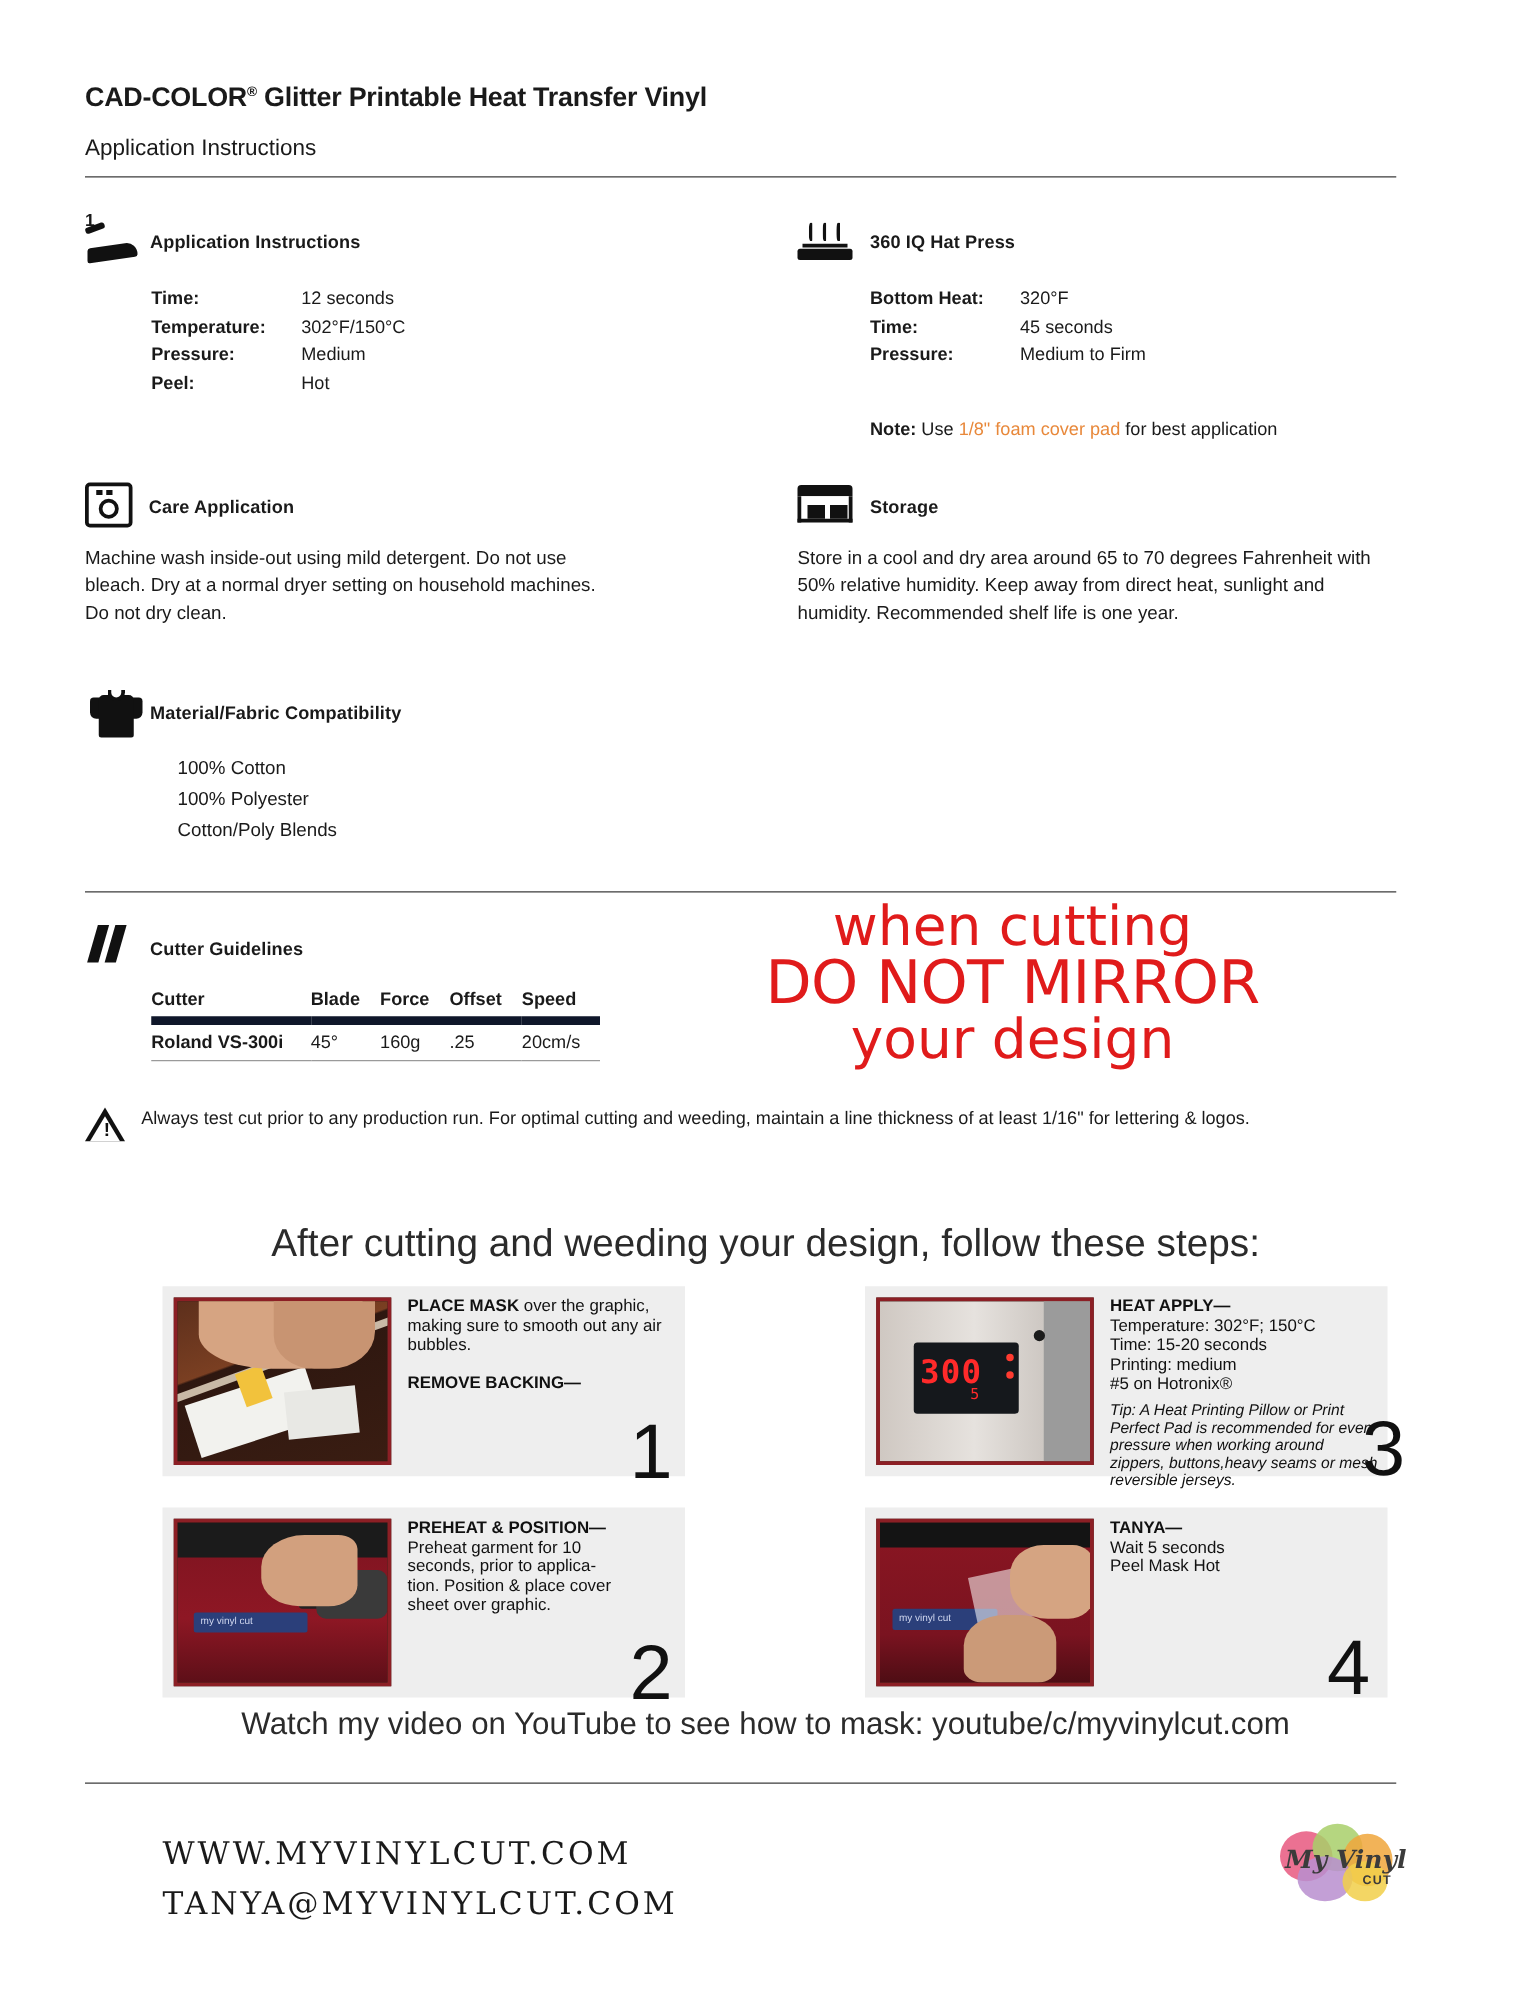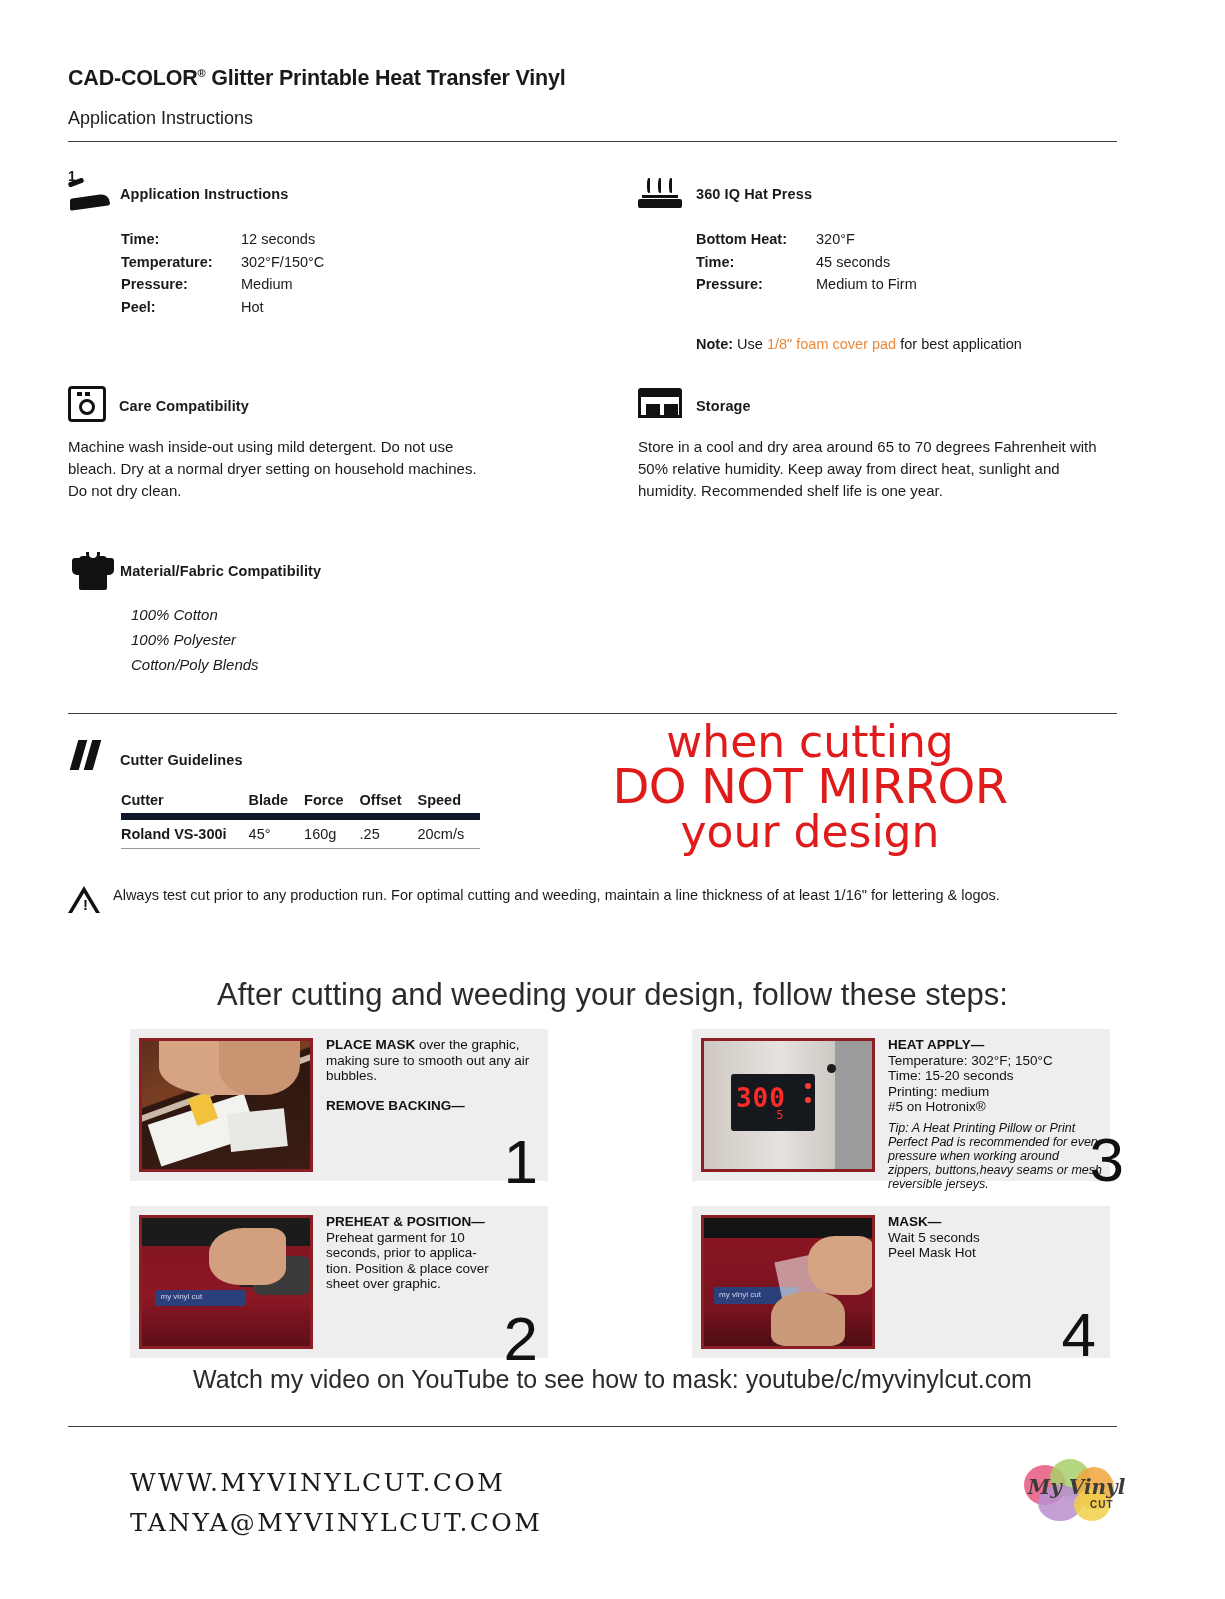--- a/index.html
+++ b/index.html
@@ -321,21 +321,21 @@
   </div>
 
   <div class="sec" style="left:68px; top:386px; width:480px;">
     <div class="sec-icon" style="left:0px; top:0px;">
       <div class="icon-wash">
         <div class="d1"></div>
           <div class="d2"></div>
           <div class="drum"></div>
       </div>
     </div>
-    <div class="sec-head" style="position:absolute; left:51px; top:12px;">Care Compatibility</div>
+    <div class="sec-head" style="position:absolute; left:51px; top:12px;">Care Application</div>
     <div class="body-text" style="position:absolute; left:0px; top:50px; width:410px;">Machine wash inside-out using mild detergent. Do not use bleach. Dry at a normal dryer setting on household machines. Do not dry clean.</div>
   </div>
 
   <div class="sec" style="left:638px; top:386px; width:500px;">
     <div class="sec-icon" style="left:0px; top:0px;">
       <div class="icon-store">
         <div class="roof"></div>
         <div class="body">
             <div class="box1"></div>
             <div class="box2"></div>
@@ -349,21 +349,21 @@
   <div class="sec" style="left:68px; top:550px; width:480px;">
     <div class="sec-icon" style="left:4px; top:0px;">
       <div class="icon-shirt">
         <div class="sl-l"></div>
           <div class="sl-r"></div>
         <div class="torso"></div>
           <div class="collar"></div>
       </div>
     </div>
     <div class="sec-head" style="position:absolute; left:52px; top:13px;">Material/Fabric Compatibility</div>
-    <div class="list" style="position:absolute; left:63px; top:52px;font-style:italic;">
+    <div class="list" style="position:absolute; left:74px; top:52px;">
       <div>100% Cotton</div>
       <div>100% Polyester</div>
       <div>Cotton/Poly Blends</div>
     </div>
   </div>
 
   <div class="rule rule-mid"></div>
 
   <div class="sec" style="left:68px; top:740px; width:500px;">
     <div class="sec-icon" style="left:4px; top:0px;">
@@ -481,21 +481,21 @@
       <div class="ph-peel">
         <div class="top"></div>
         <div class="tag"></div>
         <div class="tagtxt">my vinyl cut</div>
         <div class="film"></div>
         <div class="hand"></div>
         <div class="hand2"></div>
       </div>
     </div>
     <div class="txt">
-      <div><b>MASK—</b></div>
+      <div><b>TANYA—</b></div>
       <div>Wait 5 seconds</div>
       <div>Peel Mask Hot</div>
     </div>
     <div class="num">4</div>
   </div>
 
   <div class="yt">Watch my video on YouTube to see how to mask: youtube/c/myvinylcut.com</div>
 
   <div class="rule rule-bottom"></div>
 

